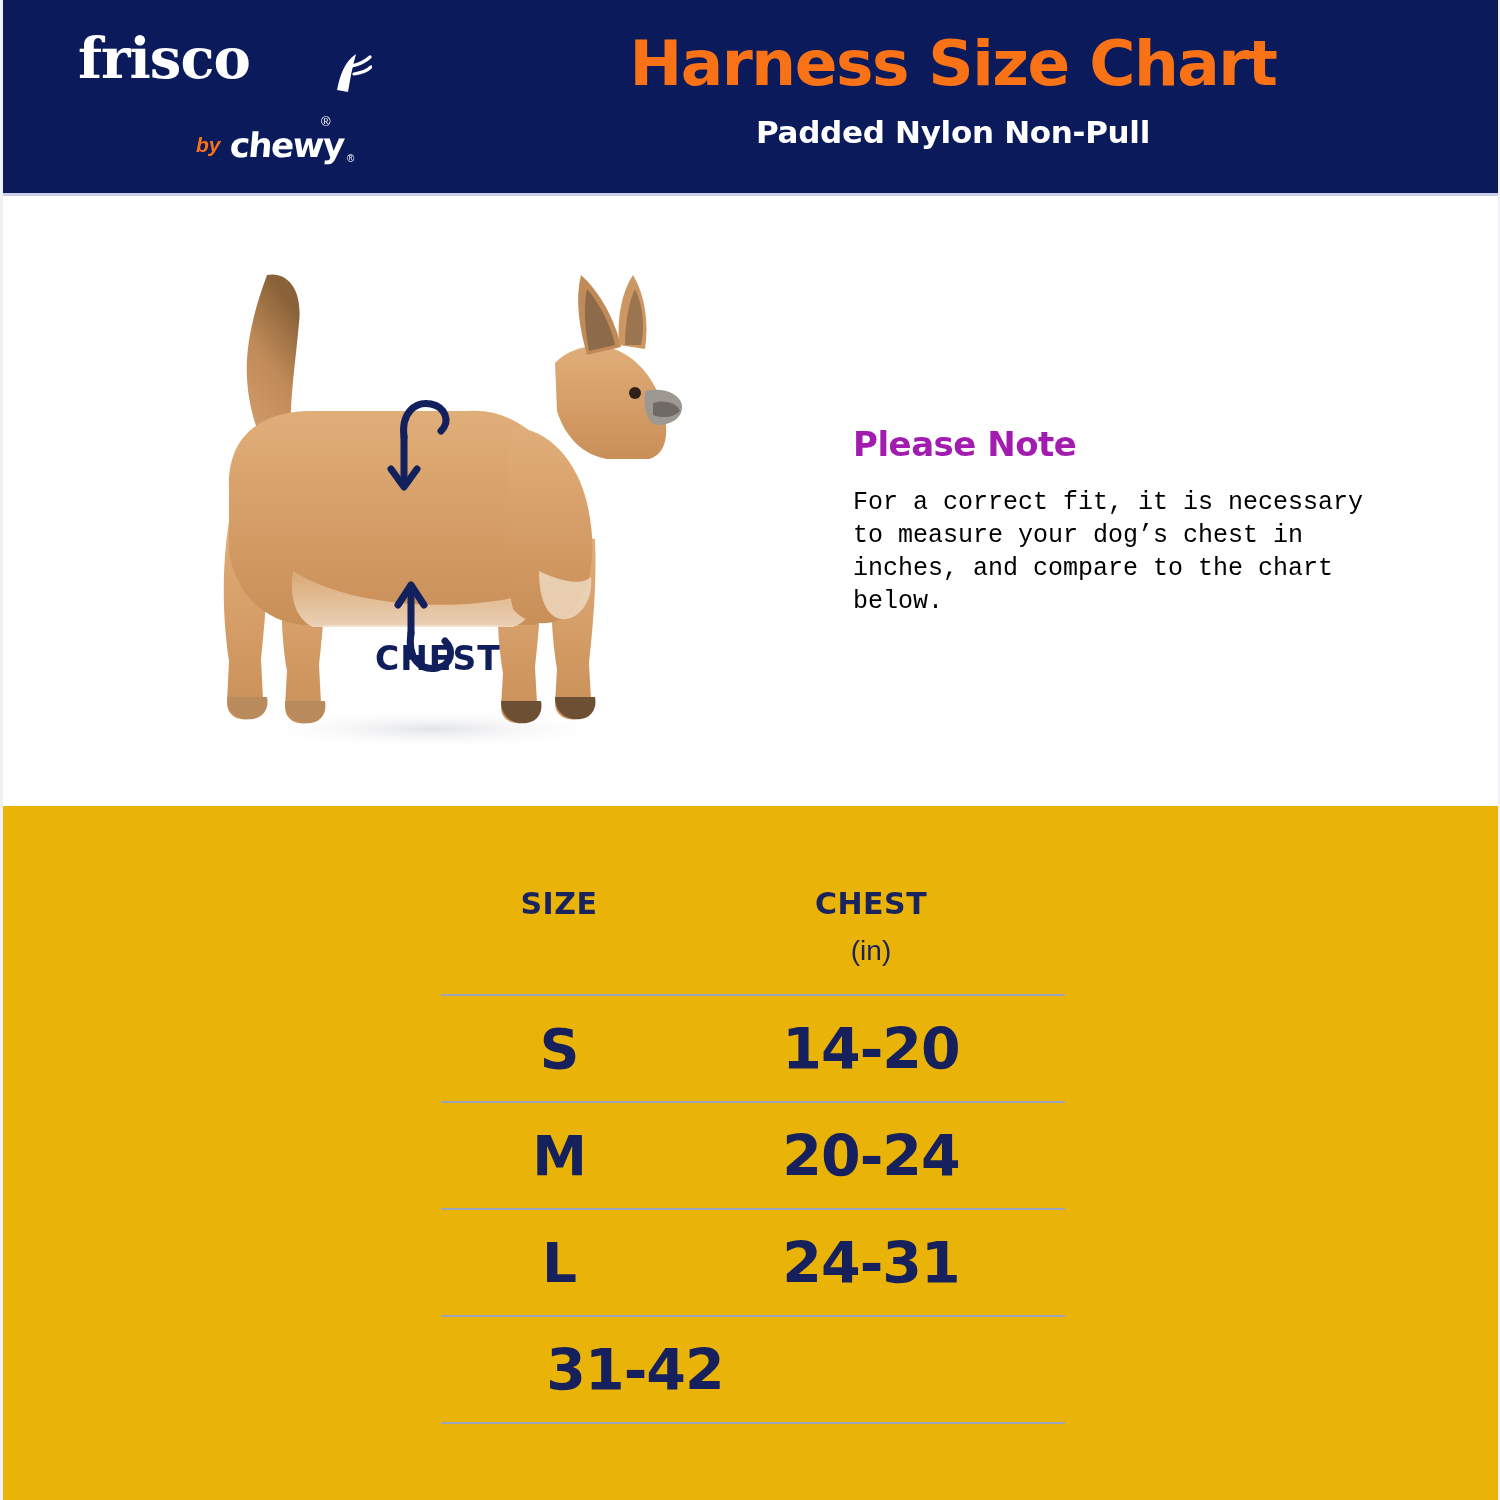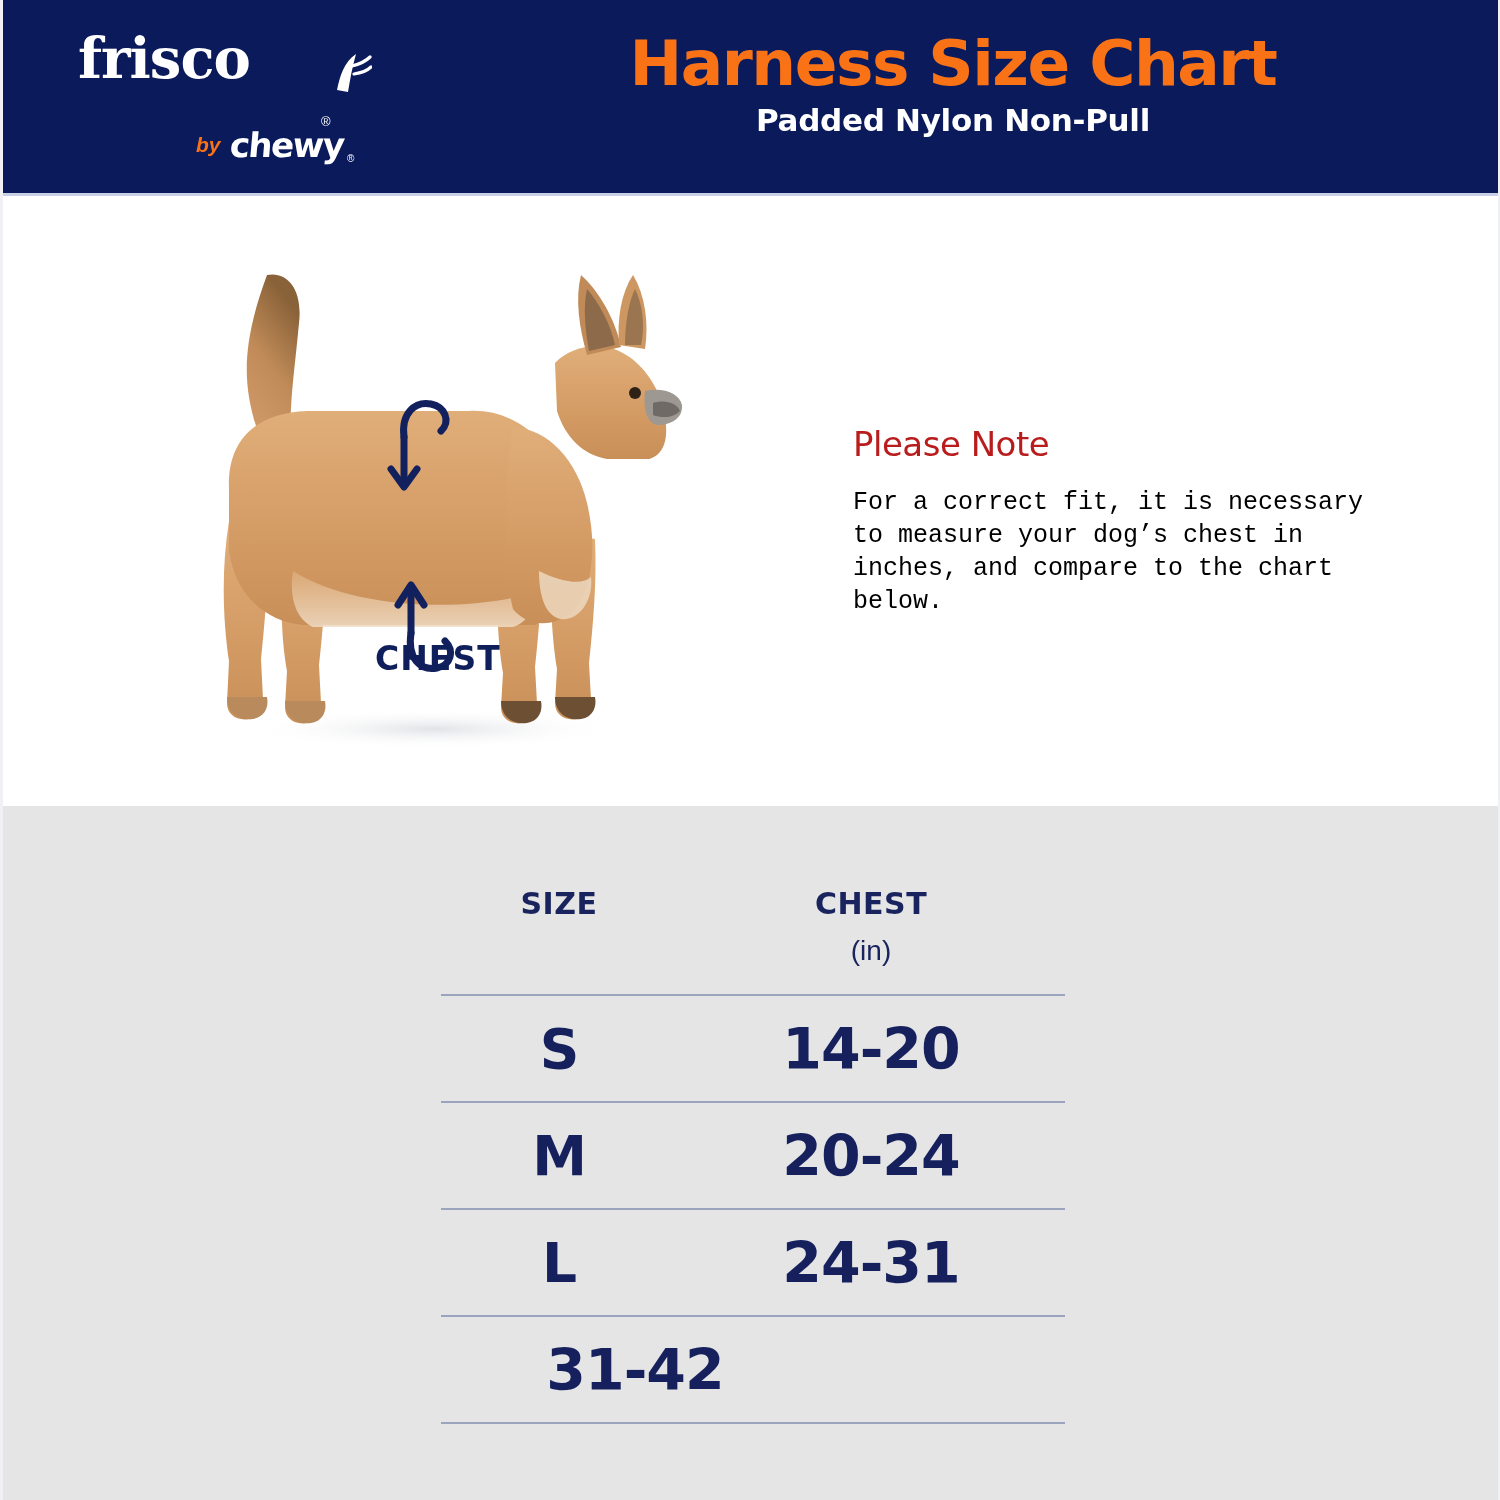--- a/index.html
+++ b/index.html
@@ -80,21 +80,21 @@
     color:#f97316;
     letter-spacing:-1.5px;
     line-height:1.08;
   }
   .sub-title {
     font-family:"DejaVu Sans", sans-serif;
     font-size:31px;
     font-weight:700;
     color:#ffffff;
     letter-spacing:-0.3px;
-    margin-top:4px;
+    margin-top:16px;
   }
 
   
   .mid {
     position:absolute; left:0; top:196px; width:100%; height:610px;
     background:#ffffff;
   }
 
   
   .dog-wrap {
@@ -108,35 +108,35 @@
     font-size:33px; font-weight:700;
     color:#0f1f5c; letter-spacing:1px;
   }
 
   
   .note {
     position:absolute; left:850px; top:228px; width:520px;
   }
   .note-title {
     font-family:"DejaVu Sans", sans-serif;
-    font-size:34px; font-weight:400;
-    color:#b91c1c; letter-spacing:-0.5px;
+    font-size:34px; font-weight:700;
+    color:#a21caf; letter-spacing:-0.5px;
   }
   .note-body {
     margin-top:22px;
     font-family:Liberation Mono, monospace;
     font-size:25px;
     line-height:1.32;
     color:#000000;
   }
 
   
   .table-section {
     position:absolute; left:0; top:806px; width:100%; height:694px;
-    background:#e5e5e5;
+    background:#eab308;
   }
   .table {
     position:absolute; left:438px; top:74px; width:624px;
   }
   .trow { display:flex; width:100%; }
   .tcell { text-align:center; }
   .tcell.size { width:236px; }
   .tcell.chest { width:388px; }
 
   .head-row { height:114px; }

